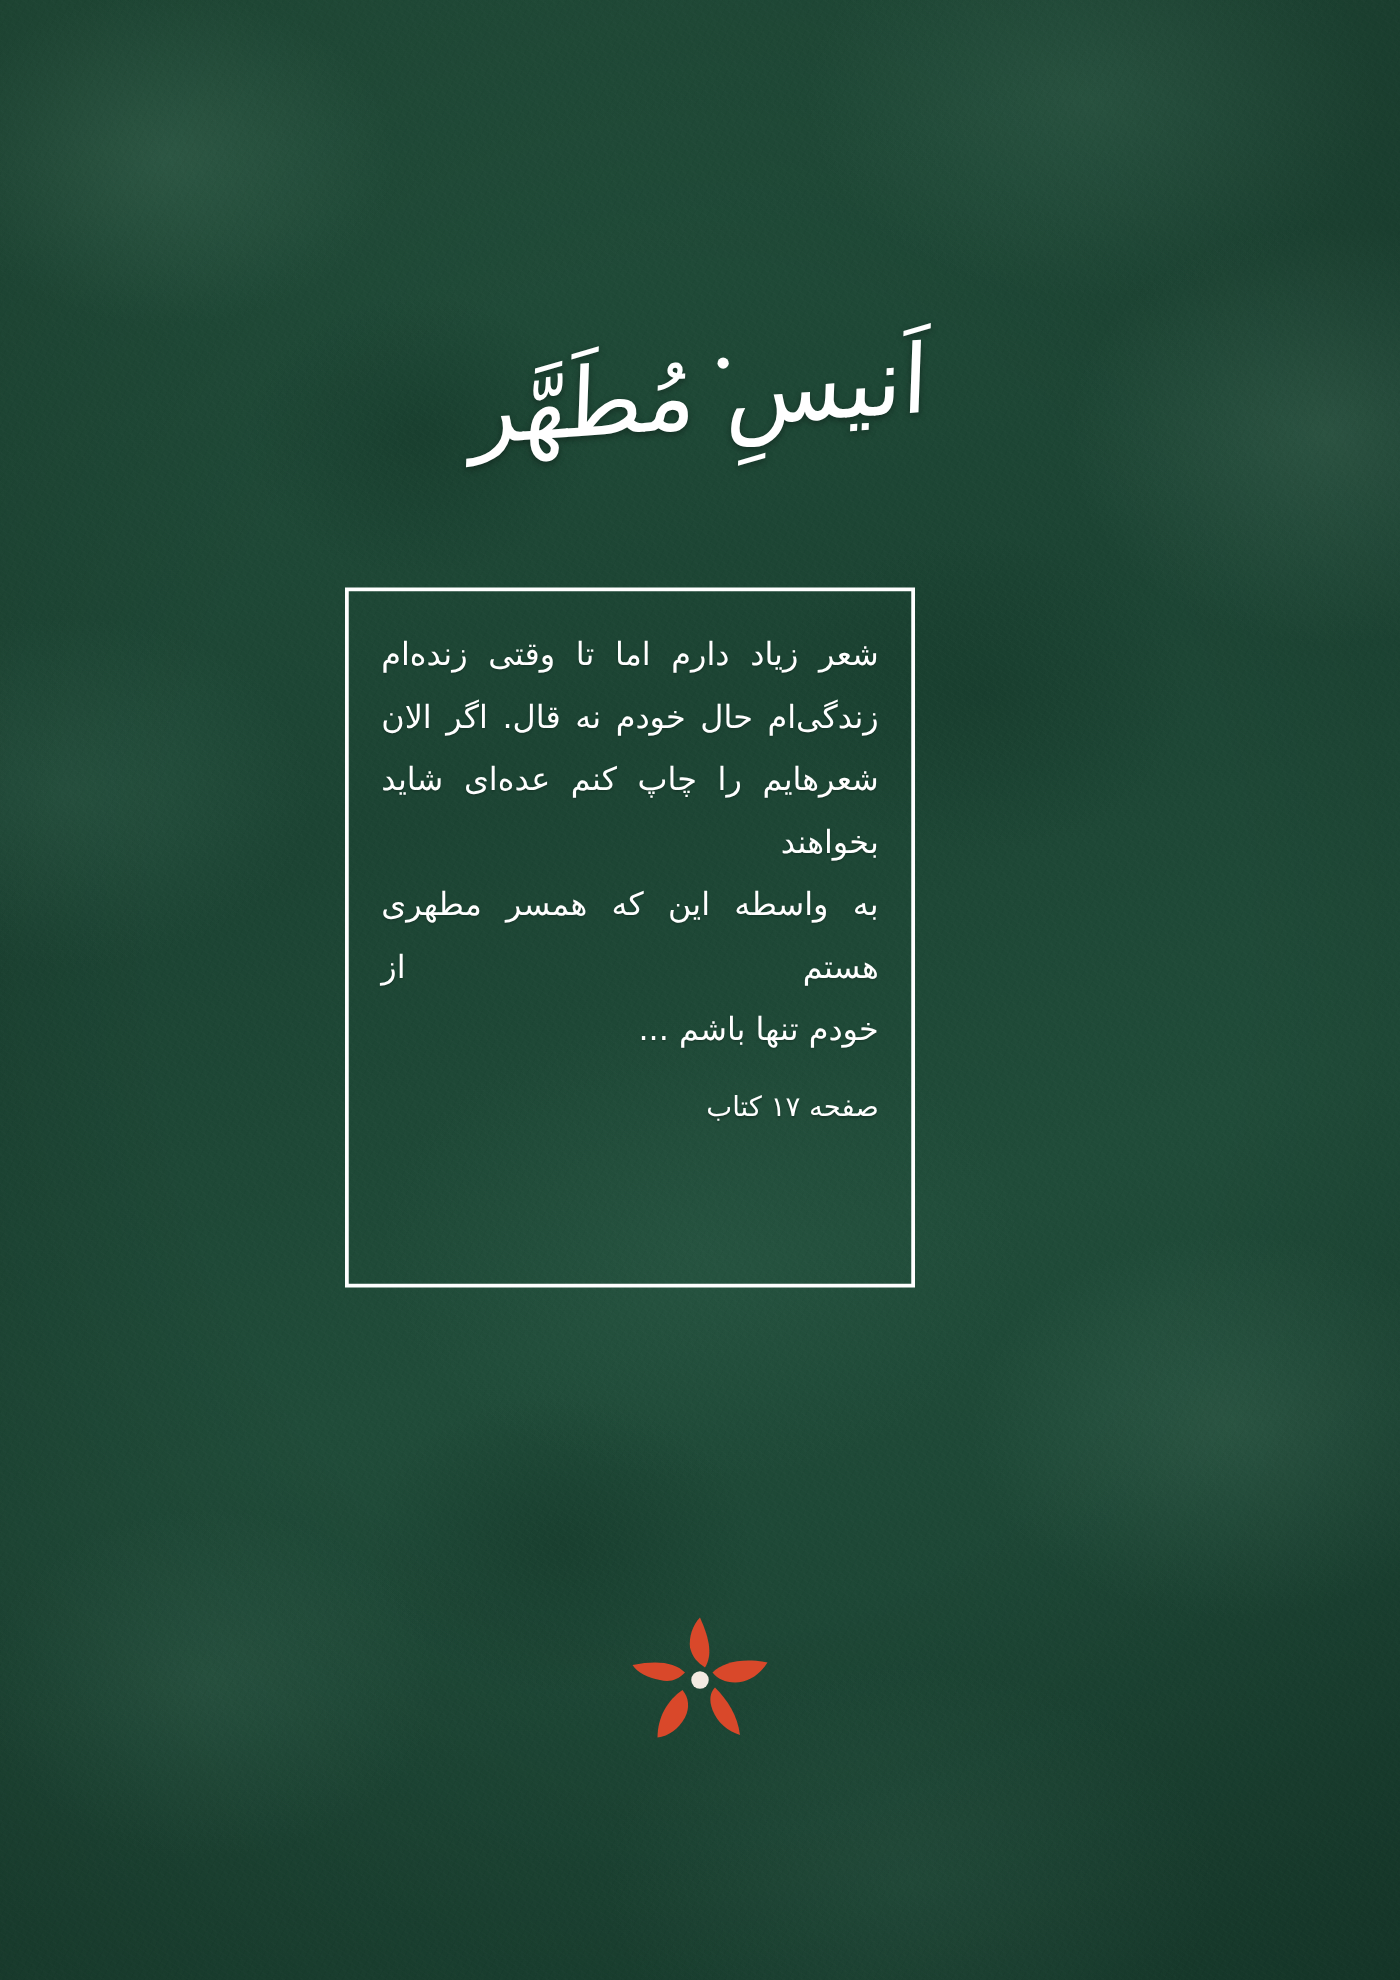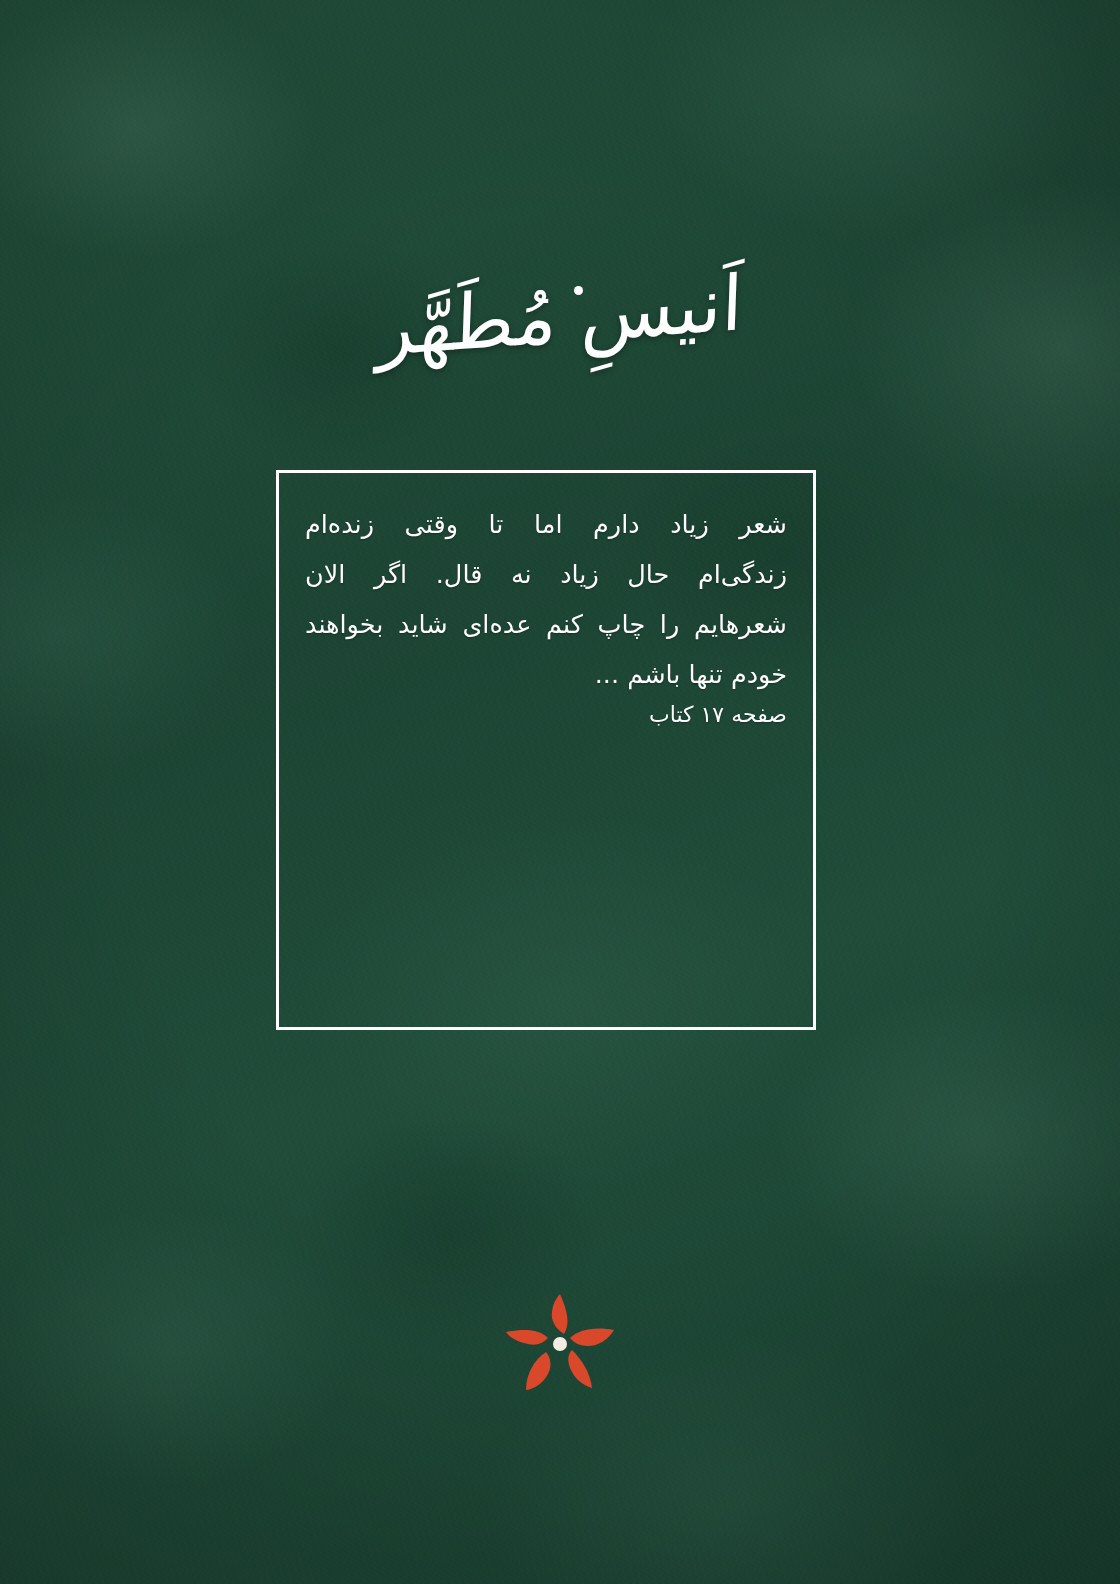--- a/index.html
+++ b/index.html
@@ -86,21 +86,21 @@
     height: 9px;
     border-radius: 50%;
     background: #ffffff;
   }
 
   
   .quote-box {
     position: absolute;
     top: 470px;
     left: 276px;
-    width: 540px;
+    width: 456px;
     height: 560px;
     border: 3px solid #ffffff;
     box-sizing: border-box;
   }
   .quote-inner {
     position: absolute;
     top: 26px;
     right: 26px;
     left: 26px;
     bottom: 18px;
@@ -119,20 +119,21 @@
     font-weight: 400;
     text-shadow: 0 1px 2px rgba(0,0,0,0.28);
   }
   .quote-text p {
     margin: 0;
   }
   .quote-text p.last {
     text-align-last: right;
   }
   .quote-source {
+    margin-top: 22px;
     color: #ffffff;
     direction: rtl;
     text-align: right;
     font-size: 22px;
     line-height: 32px;
     text-shadow: 0 1px 2px rgba(0,0,0,0.28);
   }
 
   
   .flower {
@@ -155,22 +156,23 @@
 
   <div class="title-block">
     <div class="title-calligraphy">اَنیسِ مُطَهَّر</div>
     <div class="title-dot"></div>
   </div>
 
   <div class="quote-box">
     <div class="quote-inner">
       <div class="quote-text">
         <p>شعر زیاد دارم اما تا وقتی زنده‌ام</p>
-        <p>زندگی‌ام حال زیاد نه قال. اگر الان</p>
+        <p>زندگی‌ام حال خودم نه قال. اگر الان</p>
         <p>شعرهایم را چاپ کنم عده‌ای شاید بخواهند</p>
+        <p>به واسطه این که همسر مطهری هستم از</p>
         <p class="last">خودم تنها باشم ...</p>
       </div>
       <div class="quote-source">صفحه ۱۷ کتاب</div>
     </div>
   </div>
 
   <div class="flower">
     <svg width="128" height="112" viewBox="0 0 128 112" xmlns="http://www.w3.org/2000/svg">
       <g fill="#d9482a">
         <path d="M64 8 C72 26, 74 38, 68 48 C62 44, 58 40, 56 32 C55 24, 58 14, 64 8 Z"></path>

